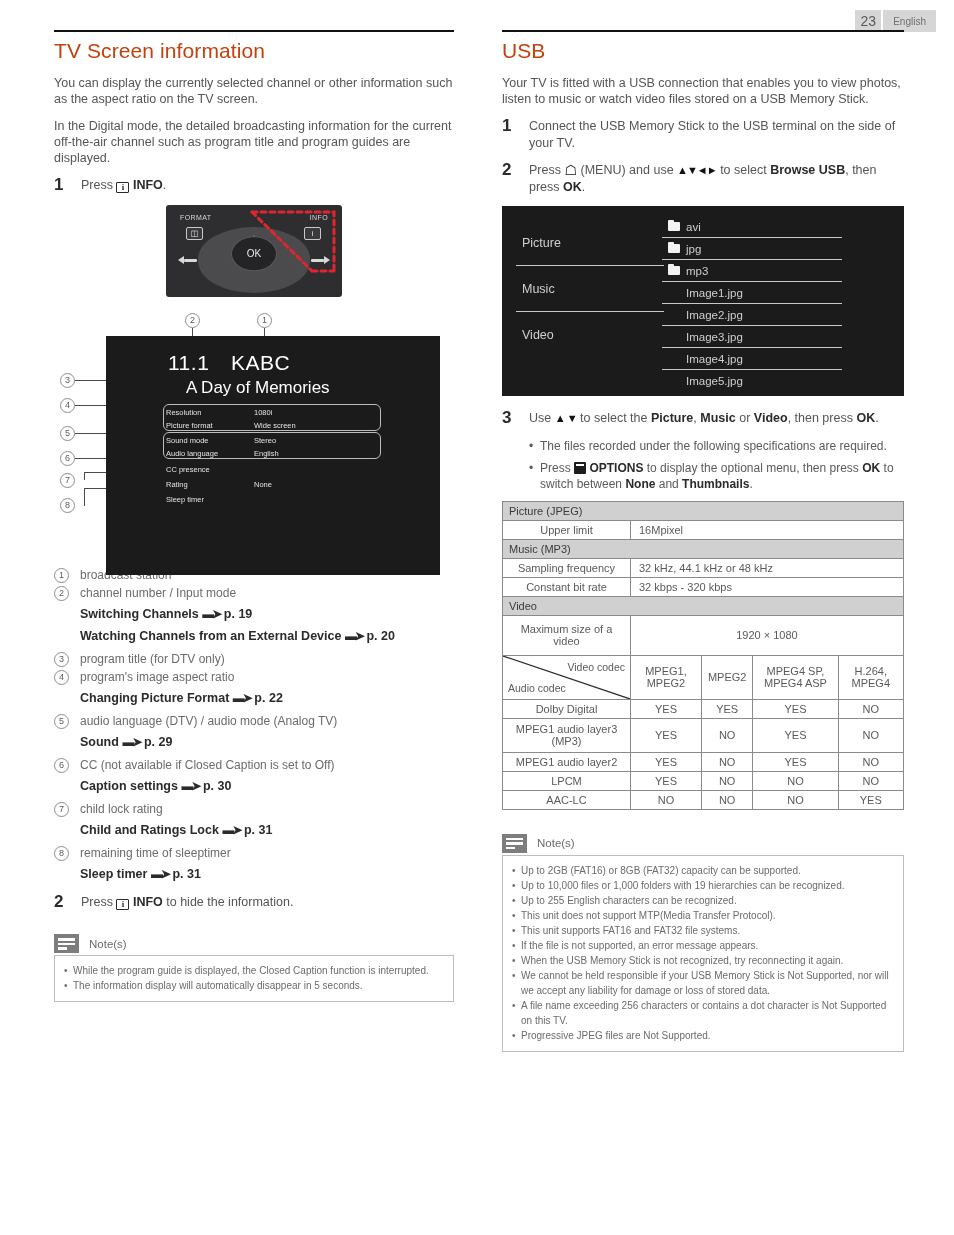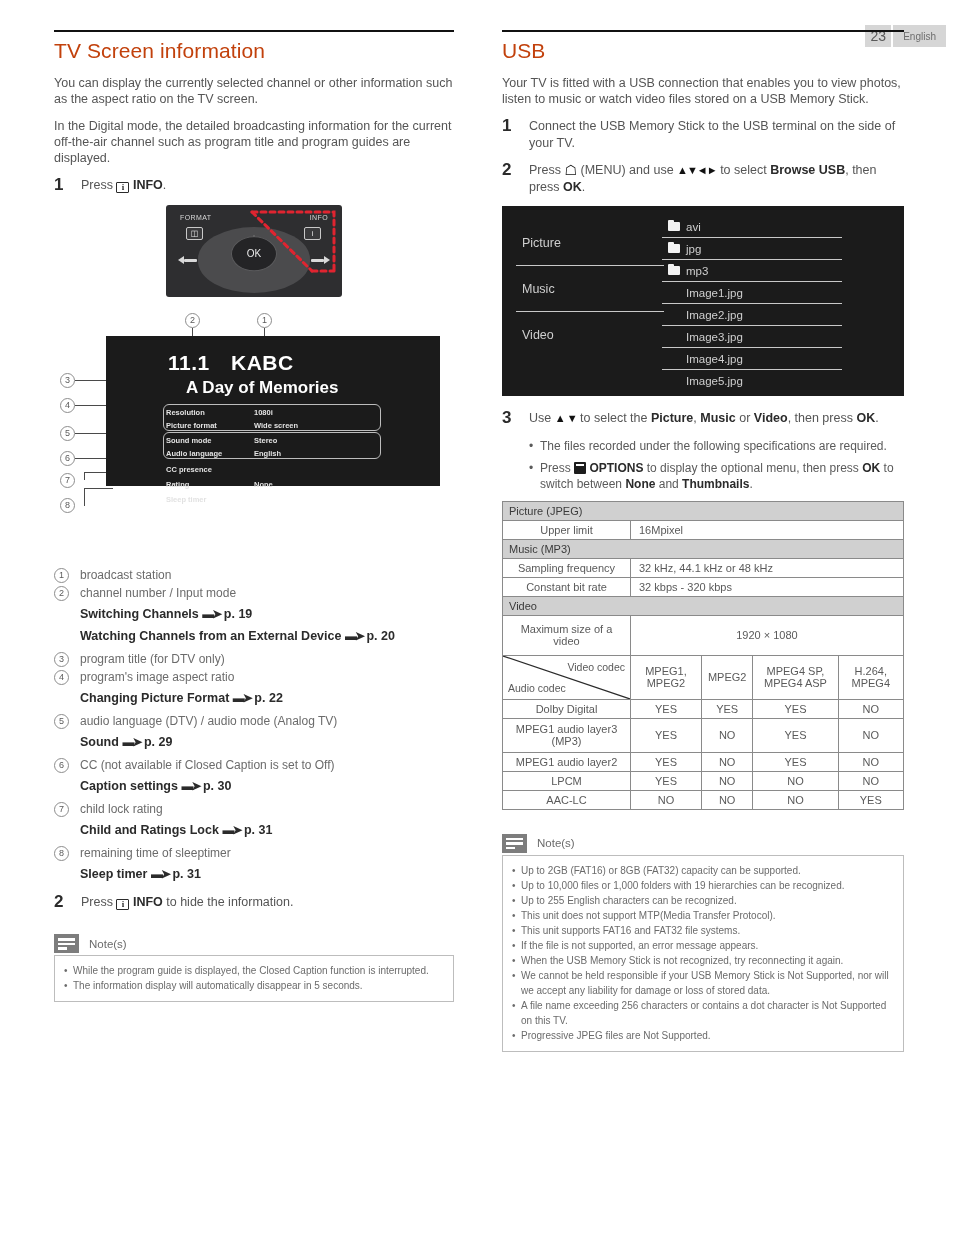--- a/index.html
+++ b/index.html
@@ -7,21 +7,21 @@
   body {
     width: 954px; height: 1235px;
     background: #ffffff;
     font-family: "Liberation Sans", sans-serif;
     color: #4a4a4a;
     position: relative;
     overflow: hidden;
   }
 
   
-  .page-header { position:absolute; top:10px; right:8px; display:flex; align-items:stretch; height:22px;margin-top:15px; }
+  .page-header { position:absolute; top:10px; right:18px; display:flex; align-items:stretch; height:22px; }
   .page-num {
     background:#d6d6d6; color:#5a5a5a; font-size:14px; width:26px;
     display:flex; align-items:center; justify-content:center;
   }
   .page-lang {
     background:#d6d6d6; color:#6e6e6e; font-size:10px; padding:0 10px;
     display:flex; align-items:center; margin-left:2px;
   }
 
   
@@ -101,23 +101,22 @@
   }
   .dash-left::after{ left:-6px; border-right:6px solid #d9d9d9; }
   .dash-right::after{ right:-6px; border-left:6px solid #d9d9d9; }
   .red-diag {
     position:absolute; left:84px; top:4px; width:86px; height:66px;
   }
 
   
   .tv-mock-area { position:relative; height:250px; margin-top:16px; }
   .tv-screen {
-    position:absolute; left:52px; top:23px; width:334px; height:150px;
+    position:absolute; left:52px; top:23px; width:334px; height:239px;
     background:#1b1b1b;
-    font-weight:bold;
   }
   .tv-chan { position:absolute; left:62px; top:15px; color:#fff; font-size:21px; letter-spacing:0.5px; }
   .tv-call { position:absolute; left:125px; top:15px; color:#fff; font-size:21px; letter-spacing:0.5px; }
   .tv-prog { position:absolute; left:80px; top:42px; color:#fff; font-size:17px; }
   .tv-rows { position:absolute; left:60px; top:70px; width:212px; }
   .tv-row { display:flex; font-size:7.5px; color:#e2e2e2; height:13px; align-items:center; }
   .tv-row .k { width:88px; }
   .box-outline {
     position:absolute; border:1px solid #bdbdbd; border-radius:6px;
   }

